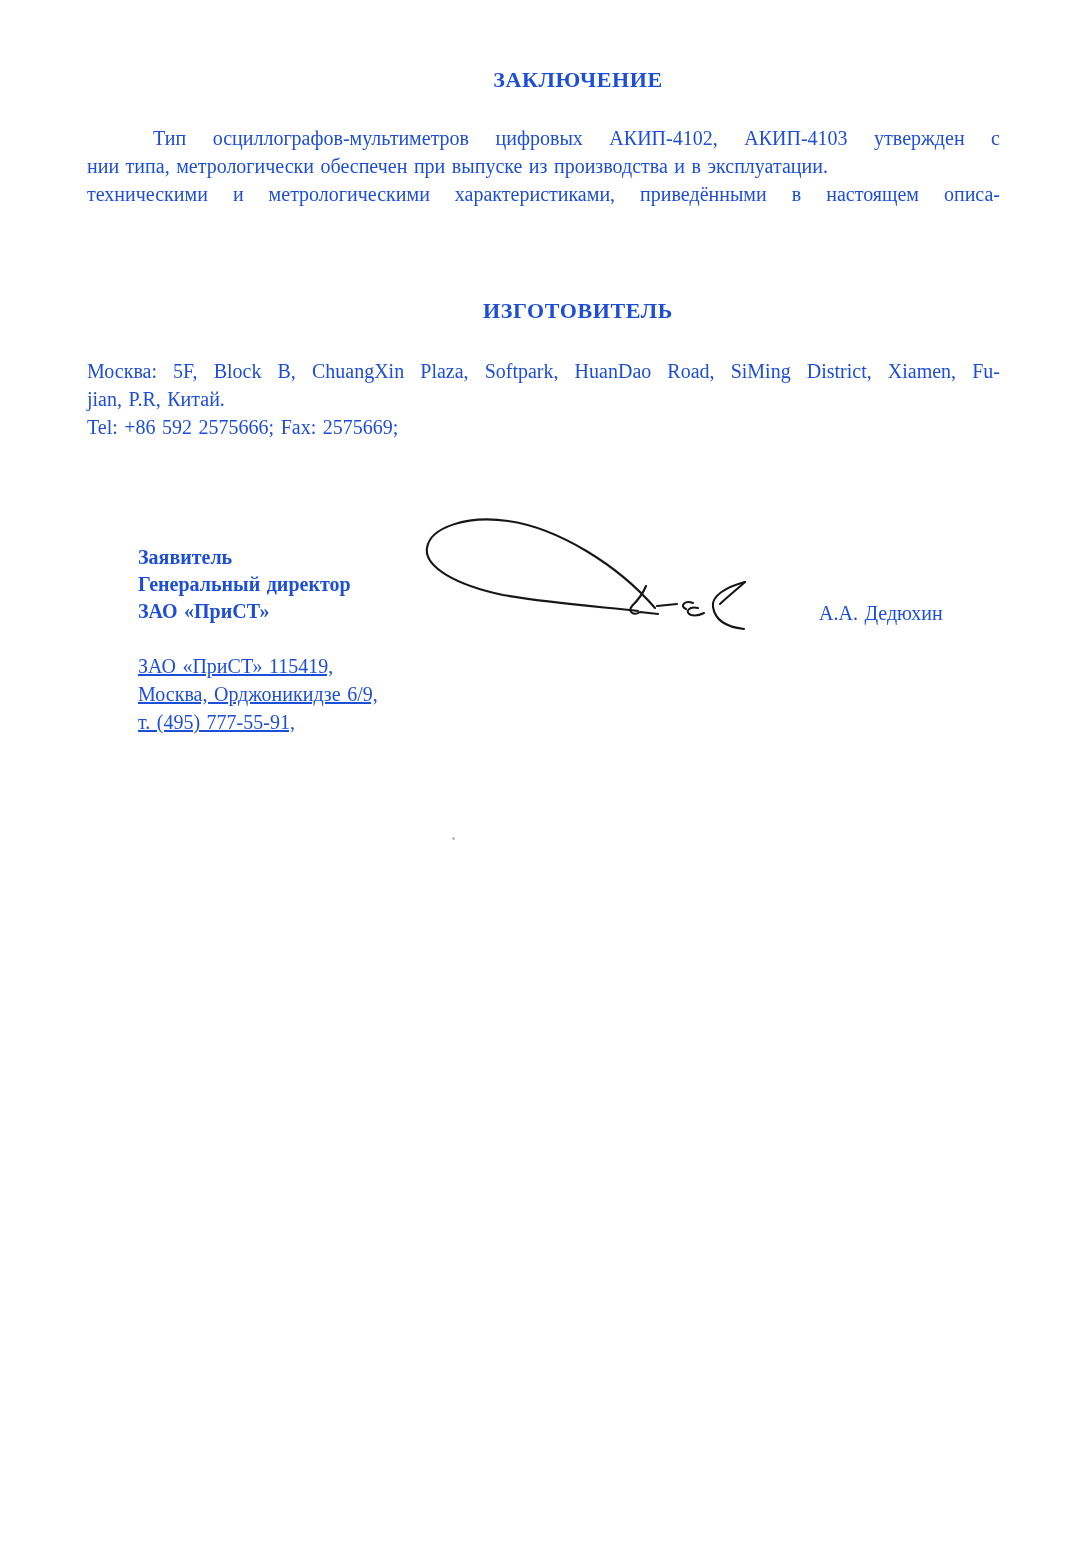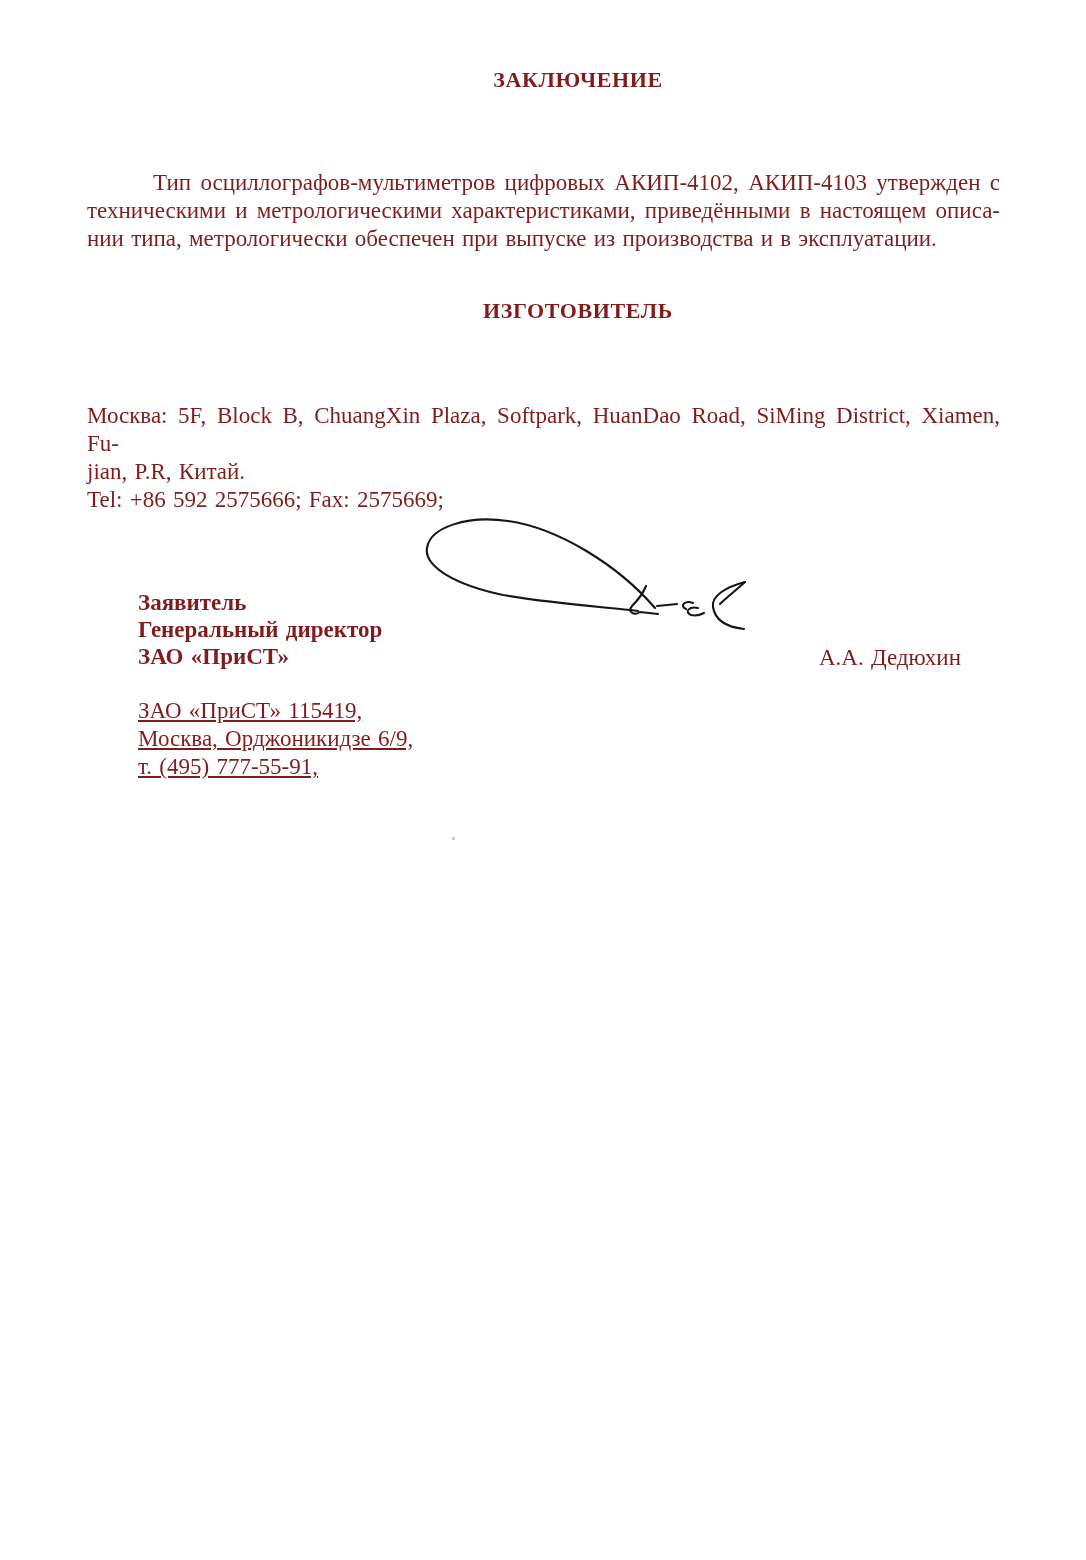--- a/index.html
+++ b/index.html
@@ -7,27 +7,26 @@
     padding: 0;
     background: #ffffff;
   }
   .page {
     position: relative;
     width: 1086px;
     height: 1560px;
     background: #ffffff;
     overflow: hidden;
     font-family: "Liberation Serif", "DejaVu Serif", serif;
-    color: #7f1d1d;
+    color: #1d4ed8;
   }
   .doc-text {
-    font-size: 23px;
+    font-size: 20px;
     line-height: 28px;
     word-spacing: 1.5px;
-    margin-top: 45px;
   }
   .heading {
     position: absolute;
     left: 578px;
     transform: translateX(-50%);
     white-space: nowrap;
     font-size: 22px;
     font-weight: bold;
     letter-spacing: 0.6px;
     line-height: 28px;
@@ -63,22 +62,22 @@
 </style>
 </head>
 <body>
 
 <div class="page">
 
   <div class="heading" style="top:66px;">ЗАКЛЮЧЕНИЕ</div>
 
   <div class="block doc-text" style="left:87px; top:124px; width:913px;">
     <div class="tline justify-full indent">Тип осциллографов-мультиметров цифровых АКИП-4102, АКИП-4103 утвержден с</div>
+    <div class="tline">нии типа, метрологически обеспечен при выпуске из производства и в эксплуатации.</div>
     <div class="tline justify-full">техническими и метрологическими характеристиками, приведёнными в настоящем описа-</div>
-    <div class="tline">нии типа, метрологически обеспечен при выпуске из производства и в эксплуатации.</div>
   </div>
 
   <div class="heading" style="top:297px;">ИЗГОТОВИТЕЛЬ</div>
 
   <div class="block doc-text" style="left:87px; top:357px; width:913px;">
     <div class="tline justify-full">Москва: 5F, Block B, ChuangXin Plaza, Softpark, HuanDao Road, SiMing District, Xiamen, Fu-</div>
     <div class="tline">jian, P.R, Китай.</div>
     <div class="tline">Tel: +86 592 2575666; Fax: 2575669;</div>
   </div>
 

